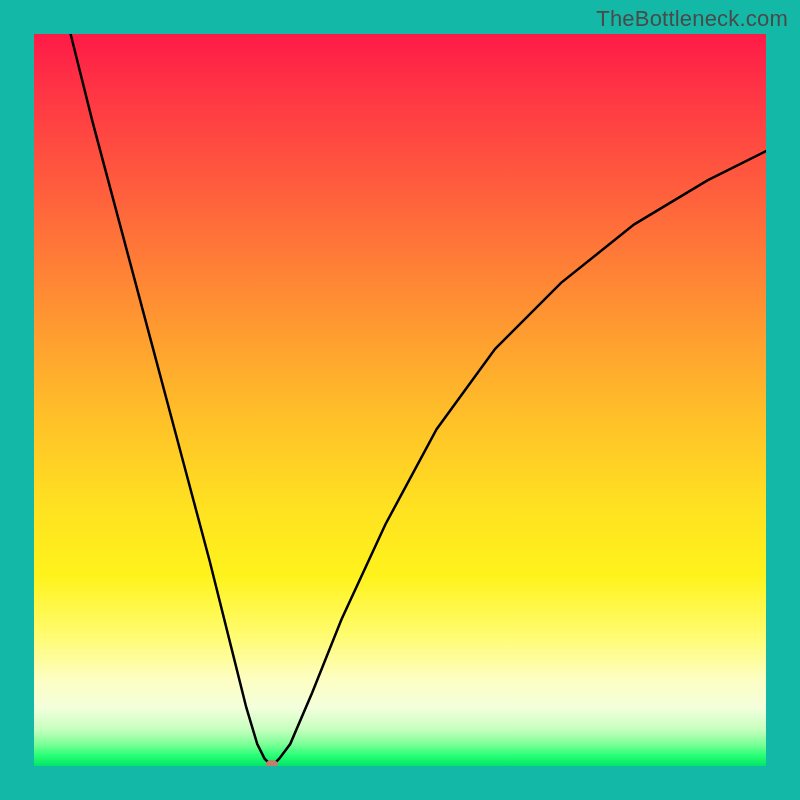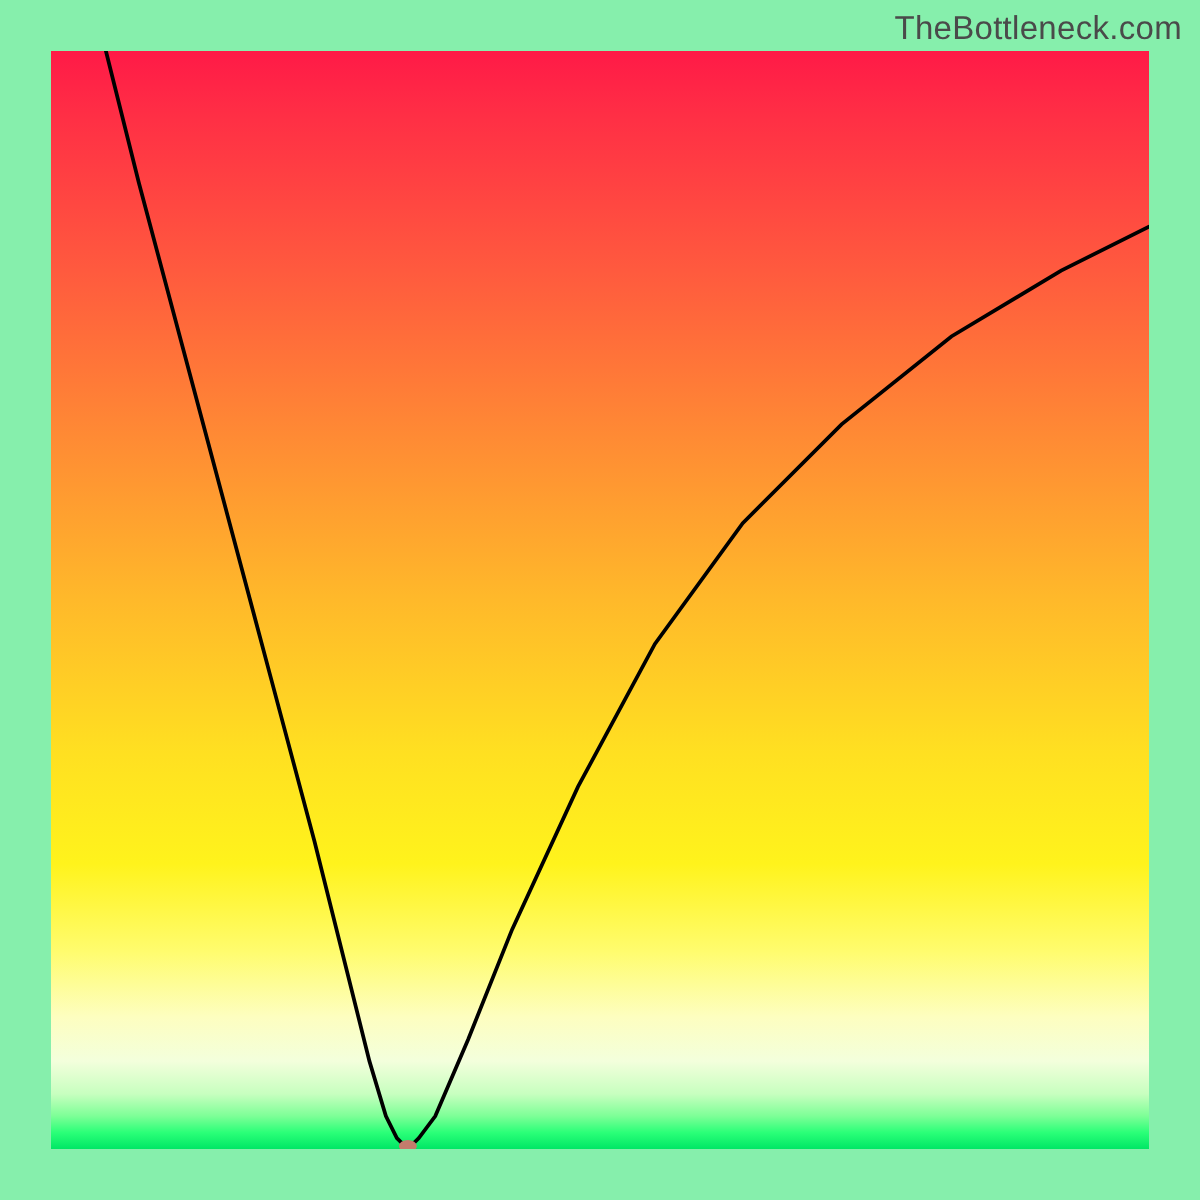--- a/index.html
+++ b/index.html
@@ -10,21 +10,21 @@
     background: #000000;
     overflow: hidden;
     font-family: Arial, Helvetica, sans-serif;
   }
   .frame {
     position: absolute;
     left: 0;
     top: 0;
     width: 800px;
     height: 800px;
-    background: #86efac;
+    background: #14b8a6;
   }
   .plot-area {
     position: absolute;
     left: 34px;
     top: 34px;
     width: 732px;
     height: 732px;
     overflow: hidden;
   }
   .gradient-bg {

